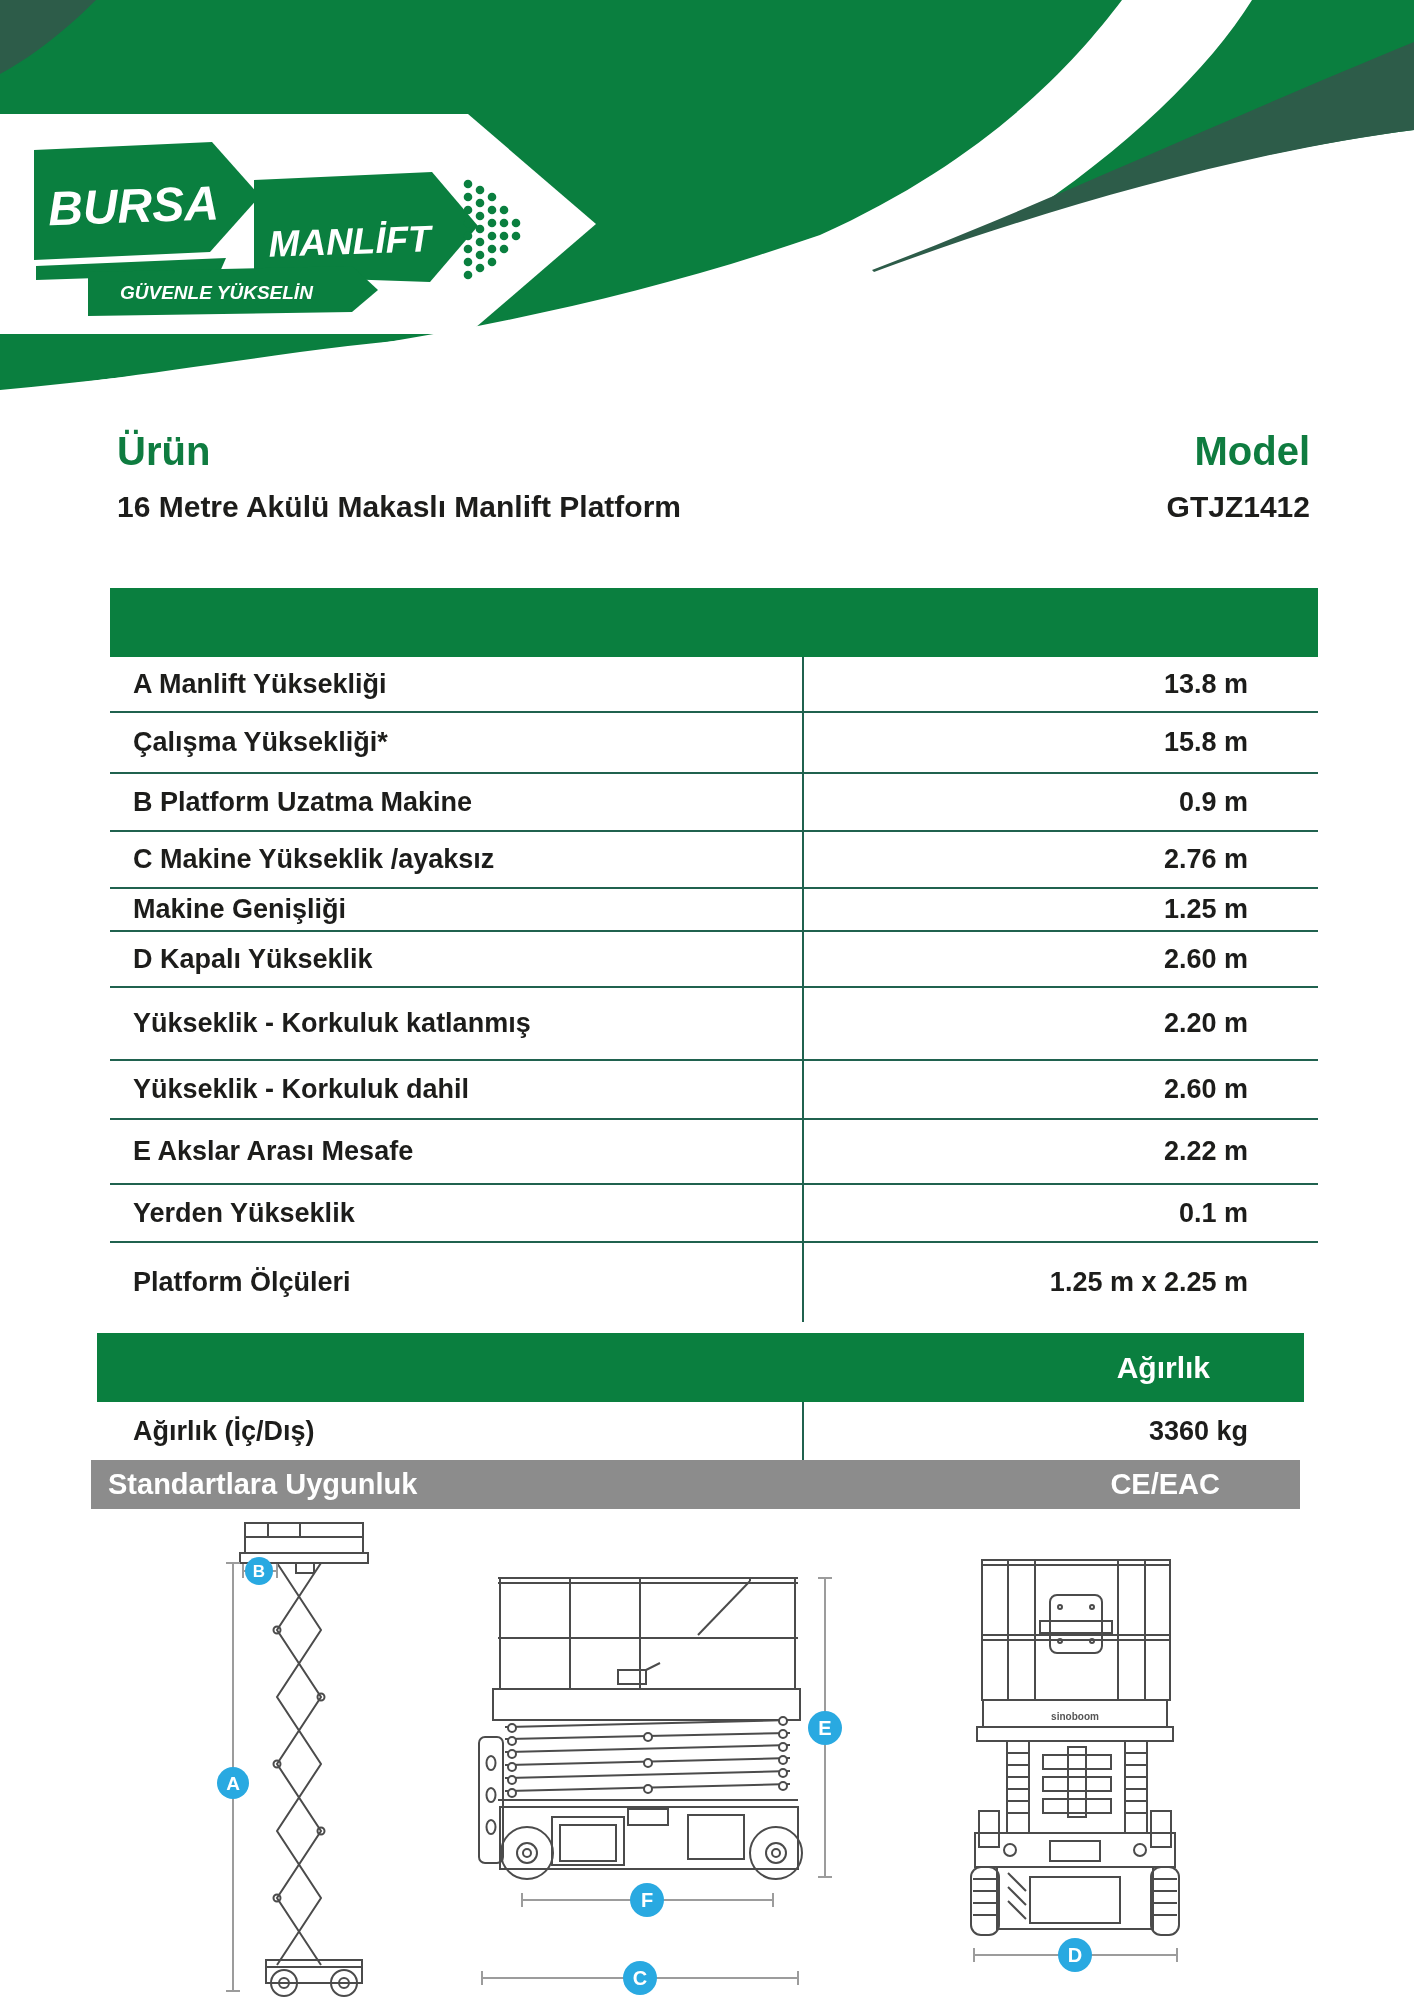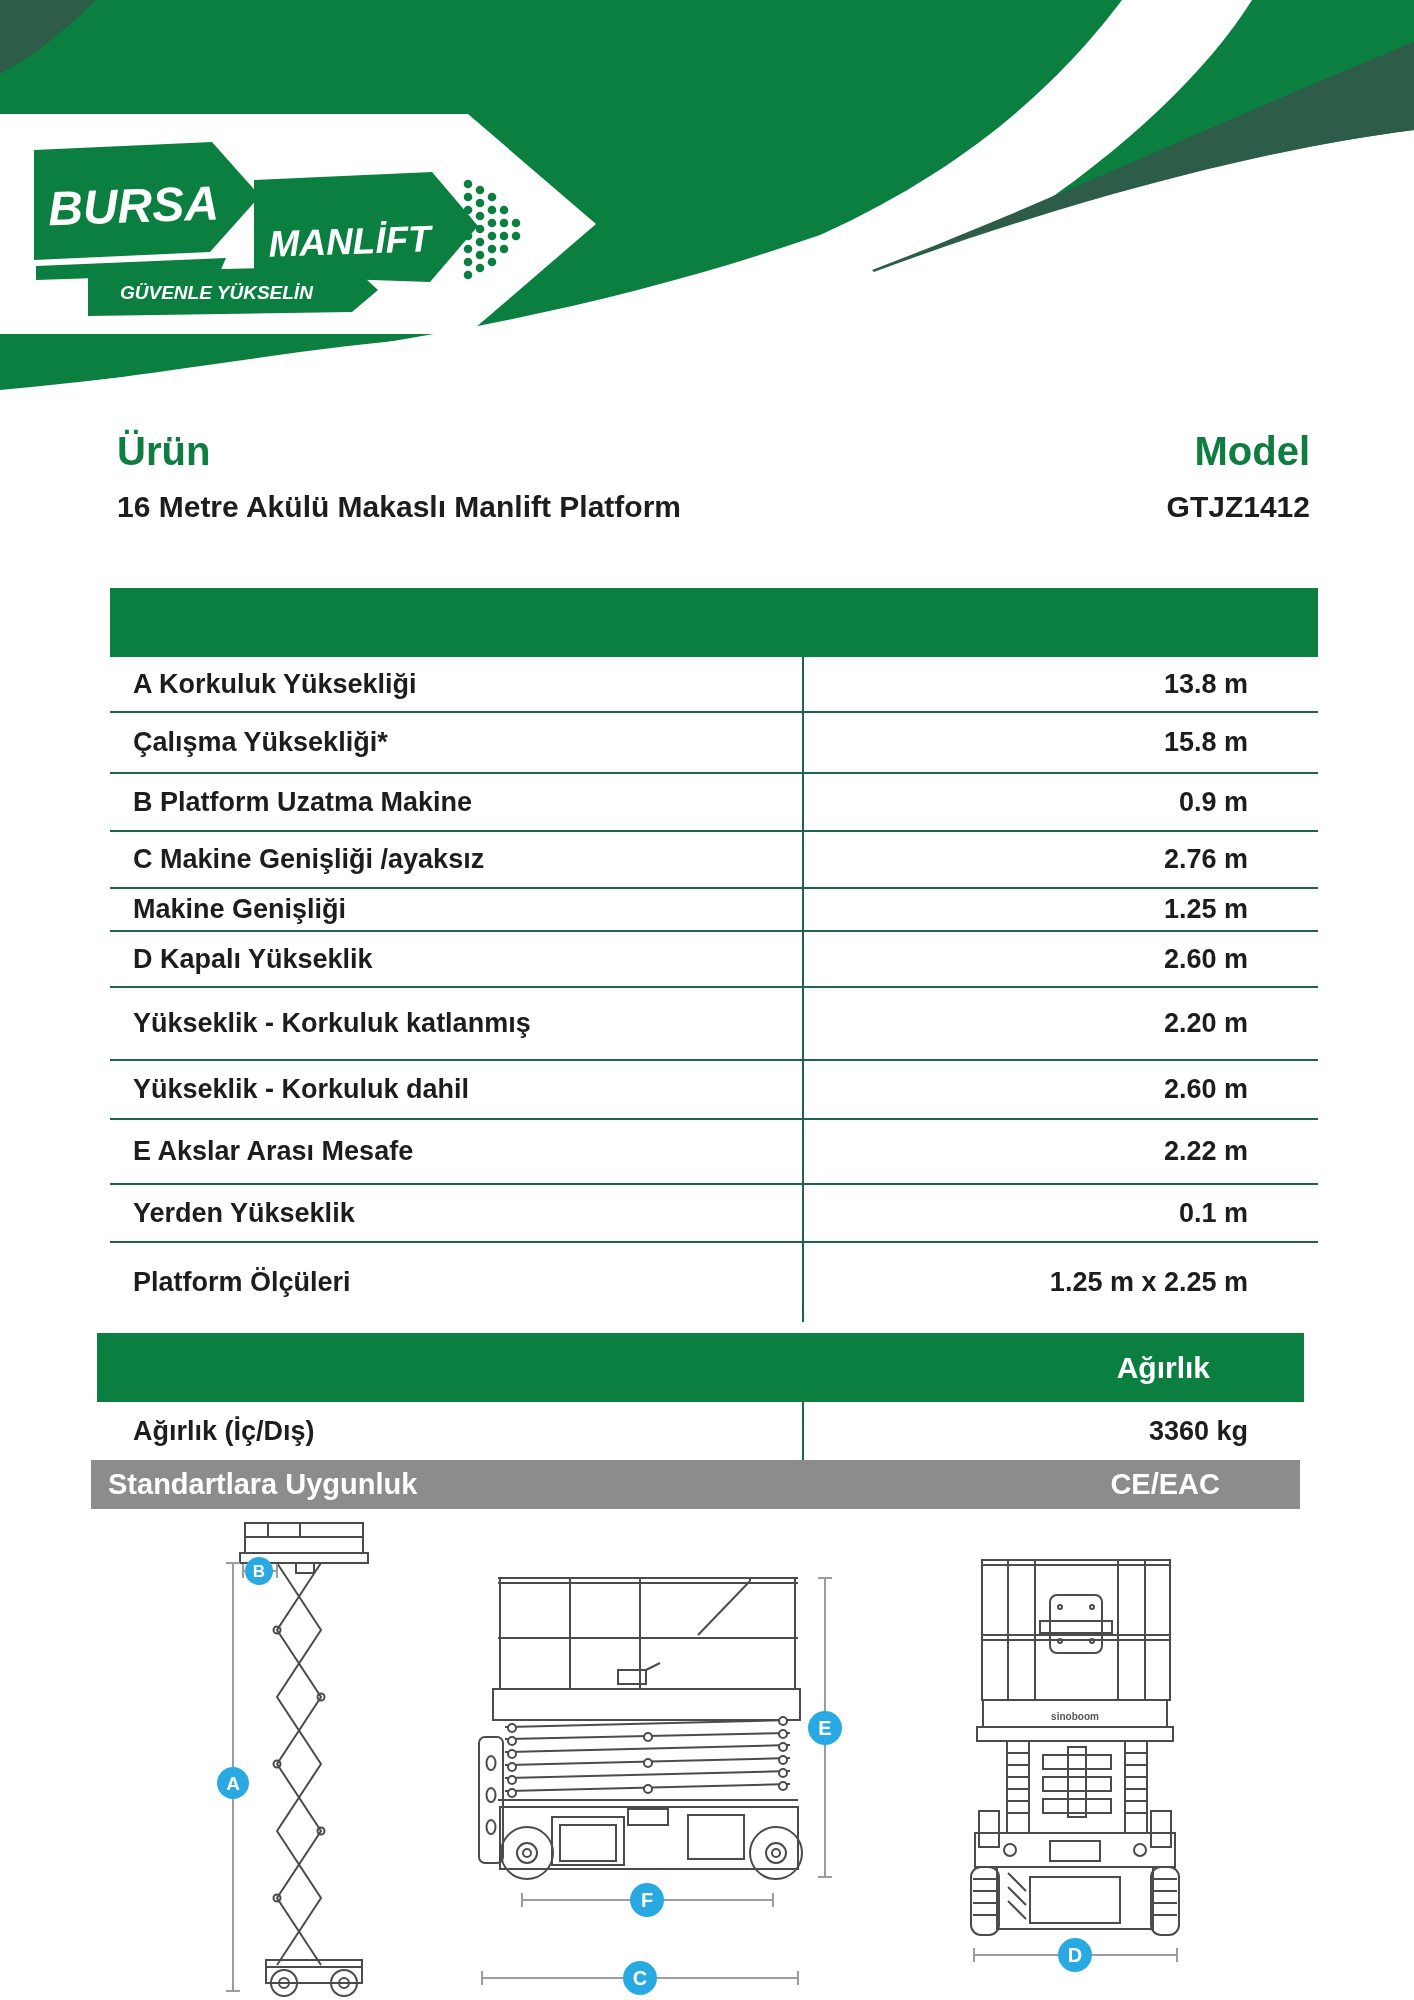--- a/index.html
+++ b/index.html
@@ -106,36 +106,36 @@
   </div>
   <div class="abs product-right">
     <div class="section-title">Model</div>
     <div class="product-name">GTJZ1412</div>
   </div>
 
   <div class="abs spec-header-bar"></div>
 
   <div class="abs spec-table" id="spec-table">
   <div class="spec-row" style="height: 54px;">
-    <div class="spec-label">A Korkuluk Yüksekliği</div>
+    <div class="spec-label">A Manlift Yüksekliği</div>
     <div class="spec-value">13.8 m</div>
   </div>
 
   <div class="spec-row" style="height: 61px;">
     <div class="spec-label">Çalışma Yüksekliği*</div>
     <div class="spec-value">15.8 m</div>
   </div>
 
   <div class="spec-row" style="height: 58px;">
     <div class="spec-label">B Platform Uzatma Makine</div>
     <div class="spec-value">0.9 m</div>
   </div>
 
   <div class="spec-row" style="height: 57px;">
-    <div class="spec-label">C Makine Genişliği /ayaksız</div>
+    <div class="spec-label">C Makine Yükseklik /ayaksız</div>
     <div class="spec-value">2.76 m</div>
   </div>
 
   <div class="spec-row" style="height: 43px;">
     <div class="spec-label">Makine Genişliği</div>
     <div class="spec-value">1.25 m</div>
   </div>
 
   <div class="spec-row" style="height: 56px;">
     <div class="spec-label">D Kapalı Yükseklik</div>

